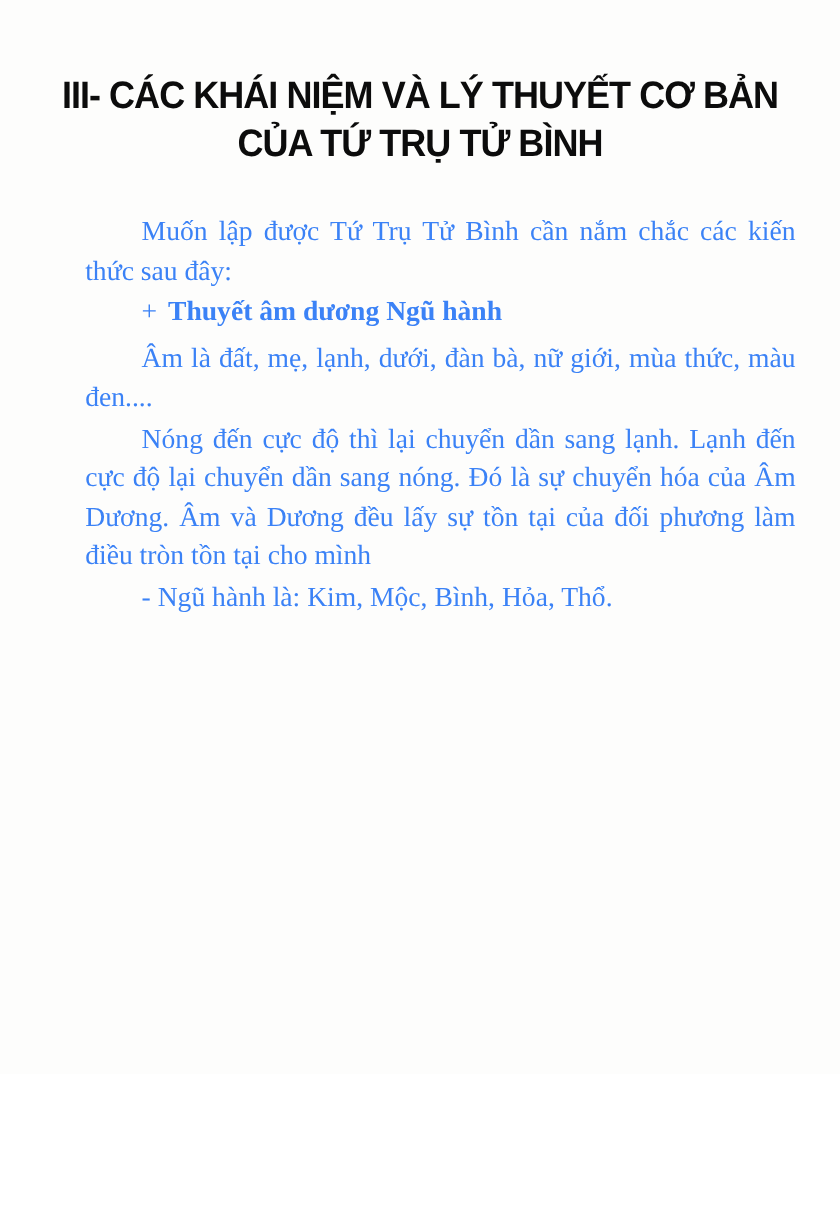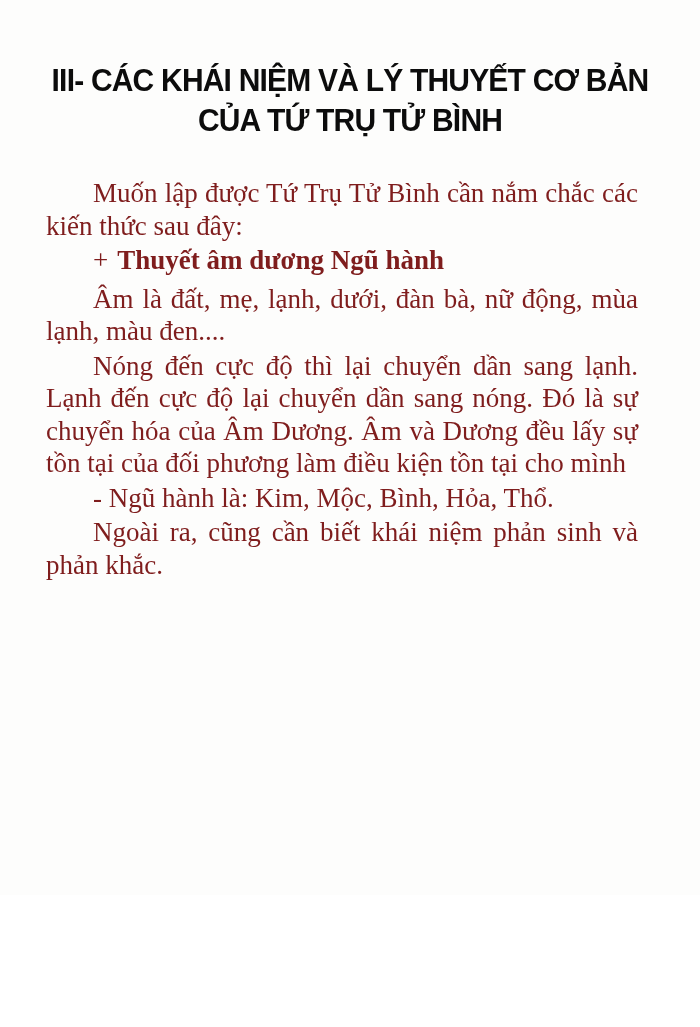--- a/index.html
+++ b/index.html
@@ -33,26 +33,26 @@
     transform: scaleY(1.06);
     transform-origin: top center;
   }
   .title-line {
     display: block;
     white-space: nowrap;
   }
   .body-text {
     position: absolute;
     top: 177px;
-    left: 46px;
+    left: 71px;
     width: 592px;
-    font-size: 27px;
+    font-size: 23px;
     line-height: 32.5px;
     text-align: justify;
-    color: #7f1d1d;
+    color: #3b82f6;
   }
   .body-text p {
     margin: 0 0 2px 0;
     text-indent: 47px;
   }
   .p-heading {
     margin: 2px 0 6px 0 !important;
   }
   .h-prefix {
     font-weight: normal;
@@ -80,26 +80,25 @@
     <span class="title-line">III- CÁC KHÁI NIỆM VÀ LÝ THUYẾT CƠ BẢN</span>
     <span class="title-line">CỦA TỨ TRỤ TỬ BÌNH</span>
   </h1>
 
   <div class="body-text">
     <p>Muốn lập được Tứ Trụ Tử Bình cần nắm chắc các kiến thức sau đây:</p>
 
     <p class="p-heading"><span class="h-prefix">+</span><span class="h-bold">Thuyết âm dương Ngũ hành</span></p>
 
 
-    <p>Âm là đất, mẹ, lạnh, dưới, đàn bà, nữ động, mùa lạnh, màu đen....</p>
+    <p>Âm là đất, mẹ, lạnh, dưới, đàn bà, nữ giới, mùa thức, màu đen....</p>
 
-    <p>Nóng đến cực độ thì lại chuyển dần sang lạnh. Lạnh đến cực độ lại chuyển dần sang nóng. Đó là sự chuyển hóa của Âm Dương. Âm và Dương đều lấy sự tồn tại của đối phương làm điều kiện tồn tại cho mình</p>
+    <p>Nóng đến cực độ thì lại chuyển dần sang lạnh. Lạnh đến cực độ lại chuyển dần sang nóng. Đó là sự chuyển hóa của Âm Dương. Âm và Dương đều lấy sự tồn tại của đối phương làm điều tròn tồn tại cho mình</p>
 
     <p>- Ngũ hành là: Kim, Mộc, Bình, Hỏa, Thổ.</p>
 
 
 
-    <p>Ngoài ra, cũng cần biết khái niệm phản sinh và phản khắc.</p>
   </div>
 
   <div class="page-number">11</div>
 
 </div>
 
 </body></html>

